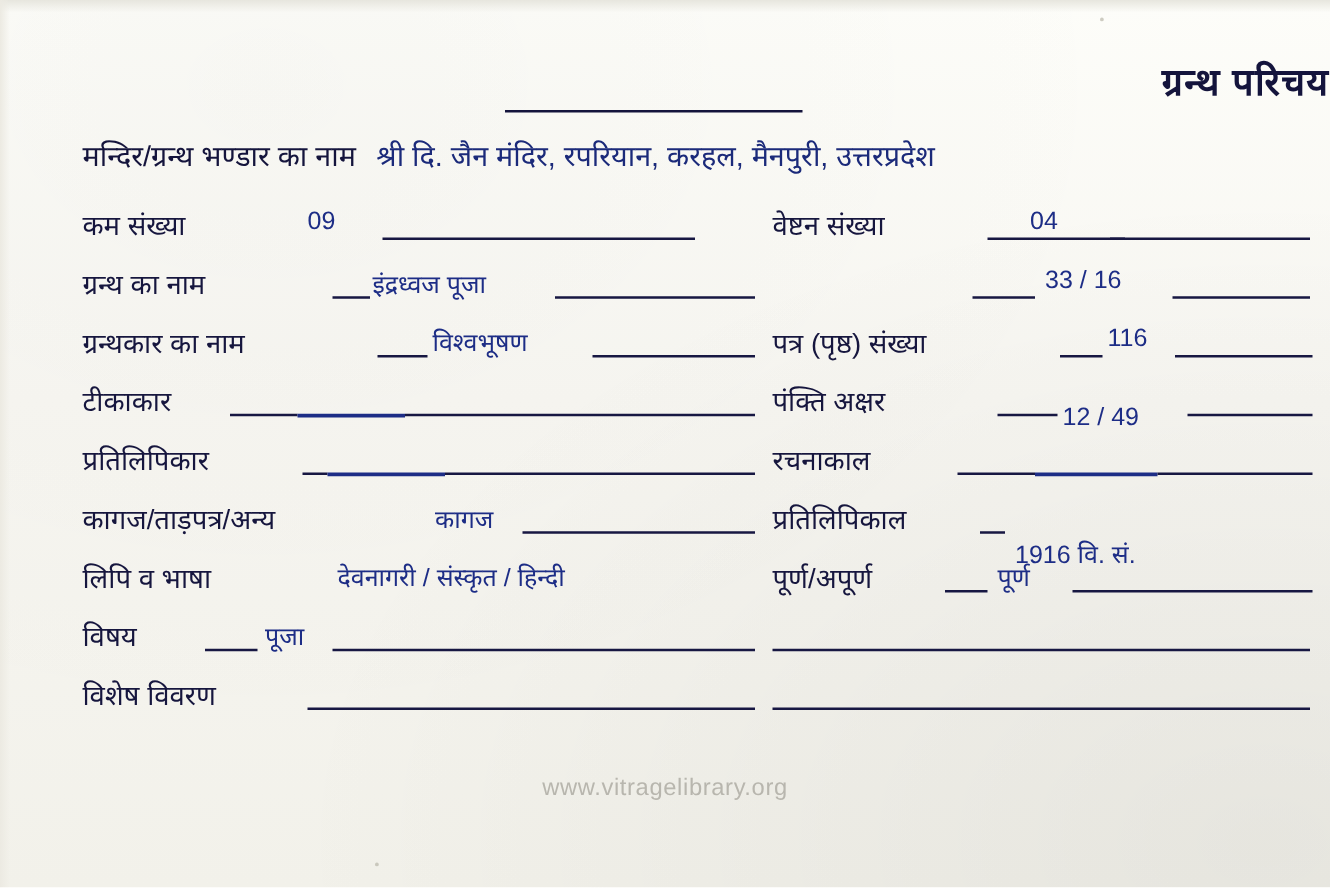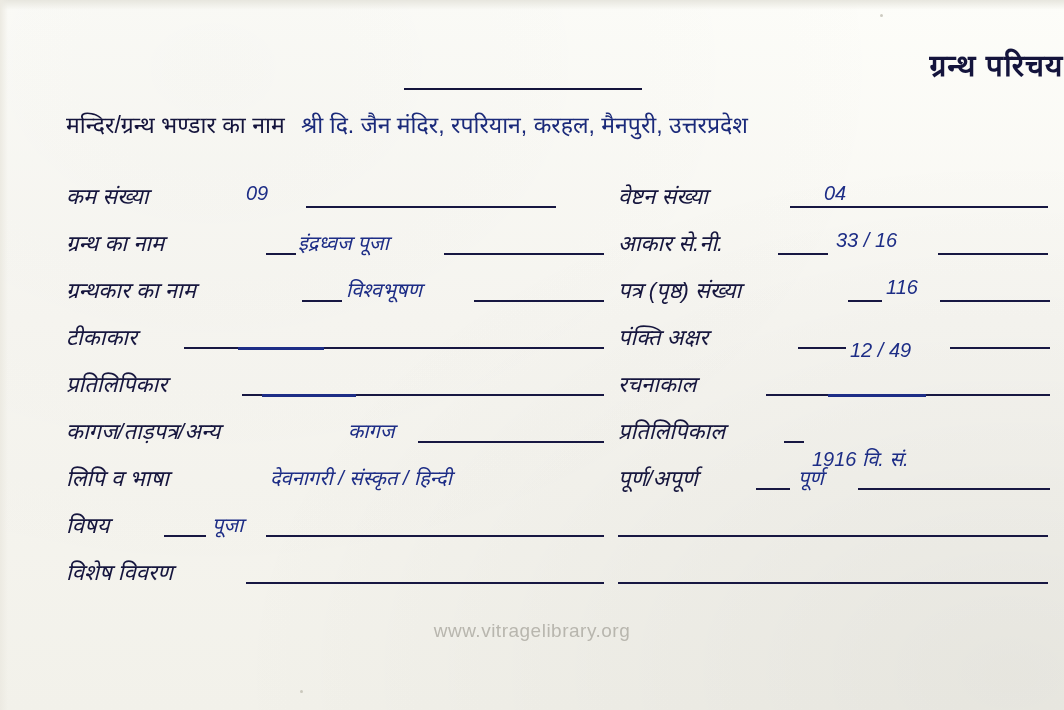--- a/index.html
+++ b/index.html
@@ -91,23 +91,22 @@
     top: 160px;
     left: 0;
     width: 1064px;
   }
   .row {
     position: relative;
     height: 47px;
   }
   .col {
     position: absolute;
-    top: 16px;
+    top: 0;
     height: 47px;
-    font-style: italic;
   }
   .col.left  { left: 66px;  width: 540px; }
   .col.right { left: 618px; width: 438px; }
 
   .lbl {
     position: absolute;
     top: 4px;
     left: 0;
     font-size: 22px;
     white-space: nowrap;
@@ -183,21 +182,20 @@
     </div>
 
     <div class="row">
       <div class="col left">
         <span class="lbl">ग्रन्थ का नाम</span>
         <span class="val" style="left:232px;">इंद्रध्वज पूजा</span>
         <div class="rule" style="left:200px; width:30px;"></div>
         <div class="rule" style="left:378px; width:160px;"></div>
       </div>
       <div class="col right">
-        <span class="lbl">आकार से.नी.</span>
         <span class="val" style="left:218px;">33 / 16</span>
         <div class="rule" style="left:160px; width:50px;"></div>
         <div class="rule" style="left:320px; width:110px;"></div>
       </div>
     </div>
 
     <div class="row">
       <div class="col left">
         <span class="lbl">ग्रन्थकार का नाम</span>
         <span class="val" style="left:280px;">विश्वभूषण</span>

